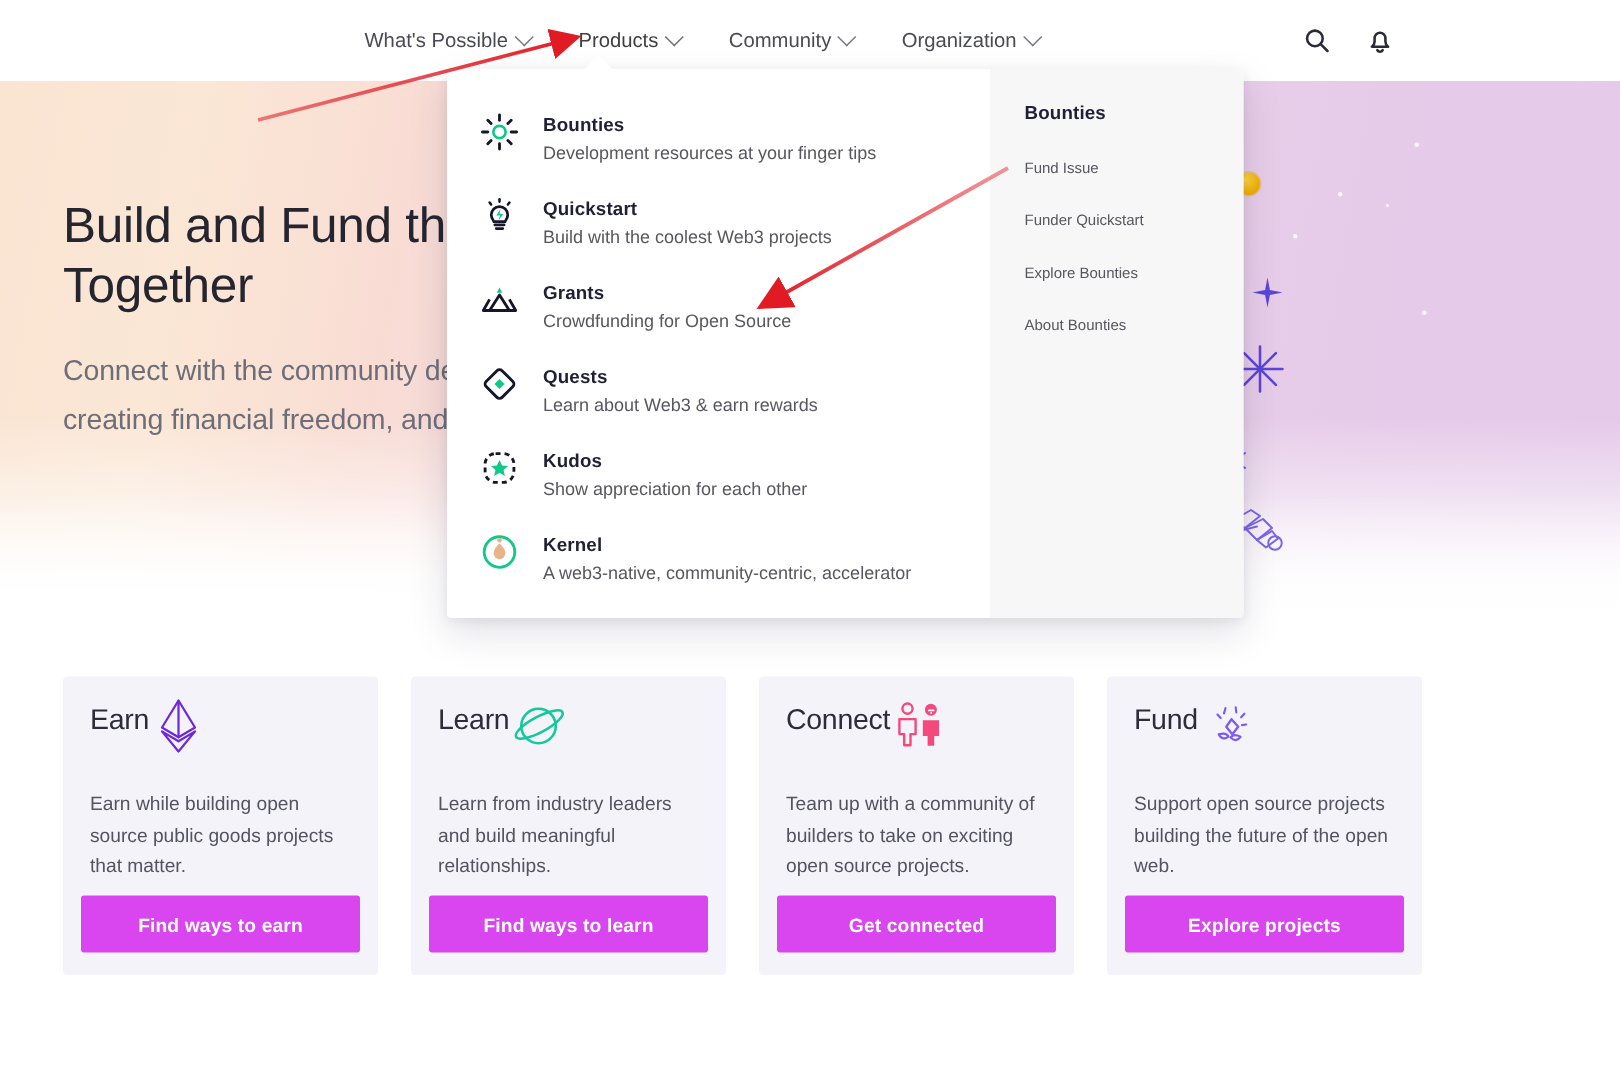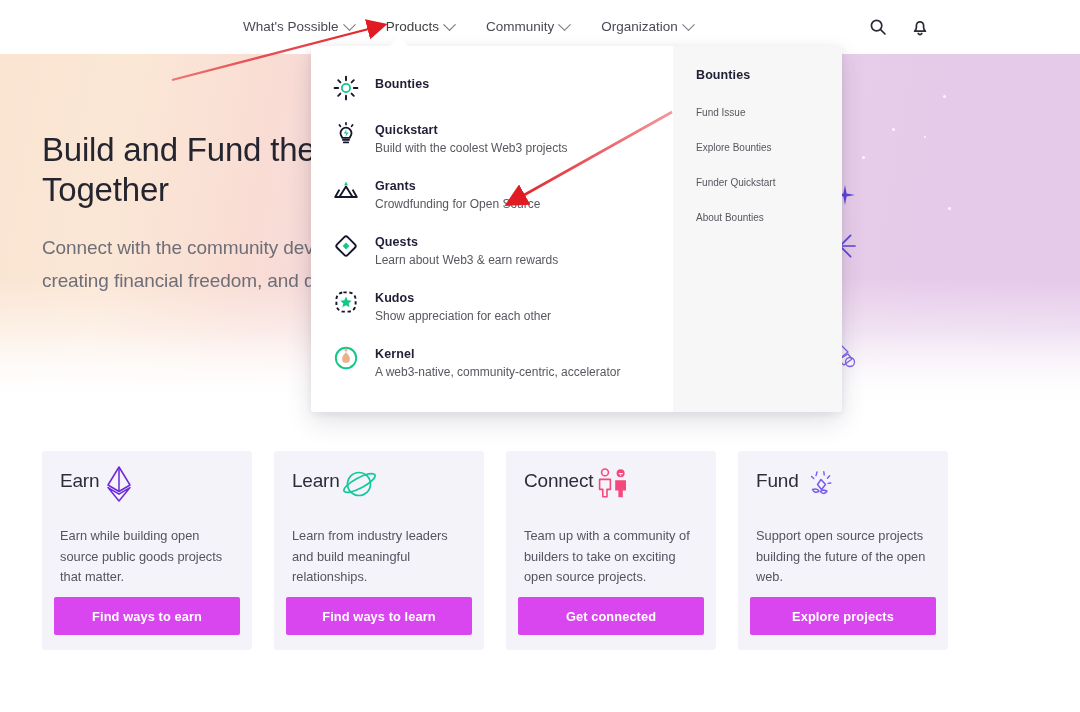--- a/index.html
+++ b/index.html
@@ -109,21 +109,21 @@
     align-items: center;
     gap: 22px;
     padding-right: 2px;
   }
   .nav-icon { width: 20px; height: 20px; cursor: pointer; color: #2b2b38; }
   .nav-icon svg { display: block; width: 100%; height: 100%; }
 
   
   .dropdown {
     position: absolute;
-    left: 311px; top: 46px;
+    left: 298px; top: 46px;
     width: 531px; height: 366px;
     background: #ffffff;
     border-radius: 3px;
     box-shadow: 0 10px 26px rgba(30,25,60,.13), 0 2px 8px rgba(30,25,60,.07);
     display: flex;
     z-index: 50;
     overflow: hidden;
   }
   .dropdown-arrow {
     position: absolute;
@@ -371,20 +371,21 @@
               <line x1="20.8" y1="13" x2="24.4" y2="13"></line>
               <line x1="5.2" y1="5.2" x2="7.4" y2="7.4"></line>
               <line x1="18.6" y1="18.6" x2="20.8" y2="20.8"></line>
               <line x1="20.8" y1="5.2" x2="18.6" y2="7.4"></line>
               <line x1="7.4" y1="18.6" x2="5.2" y2="20.8"></line>
             </g>
           </svg>
         </span>
         <span class="dd-text">
           <span class="dd-title">Bounties</span>
+          <span class="dd-sub" style="display:block">Development resources at your finger tips</span>
         </span>
       </div>
 
       <div class="dd-item">
         <span class="dd-icon">
           <svg viewBox="0 0 26 26" fill="none">
             <path d="M7.5 12.2a5.5 5.5 0 1 1 11 0c0 2.2-1.3 3.3-1.8 4.6h-7.4c-.5-1.3-1.8-2.4-1.8-4.6Z" stroke="#15152b" stroke-width="1.8"></path>
             <path d="M9.9 18.9h6.2M10.8 21.4h4.4" stroke="#15152b" stroke-width="1.8" stroke-linecap="round"></path>
             <path d="M13.6 8.3 10.9 12.6h2.4l-.9 3.4 3.2-4.5h-2.6Z" fill="#12c888"></path>
             <g stroke="#15152b" stroke-width="1.7" stroke-linecap="round">
@@ -452,22 +453,22 @@
         <span class="dd-text">
           <span class="dd-title">Kernel</span>
           <span class="dd-sub" style="display:block">A web3-native, community-centric, accelerator</span>
         </span>
       </div>
     </div>
 
     <div class="dd-right">
       <div class="dd-right-title">Bounties</div>
       <div class="dd-right-link">Fund Issue</div>
+      <div class="dd-right-link">Funder Quickstart</div>
       <div class="dd-right-link">Explore Bounties</div>
-      <div class="dd-right-link">Funder Quickstart</div>
       <div class="dd-right-link">About Bounties</div>
     </div>
   </div>
 
   <div class="cards">
 
     <div class="card">
       <div class="card-head">
         <span class="card-title">Earn</span>
         <span class="card-icon">

